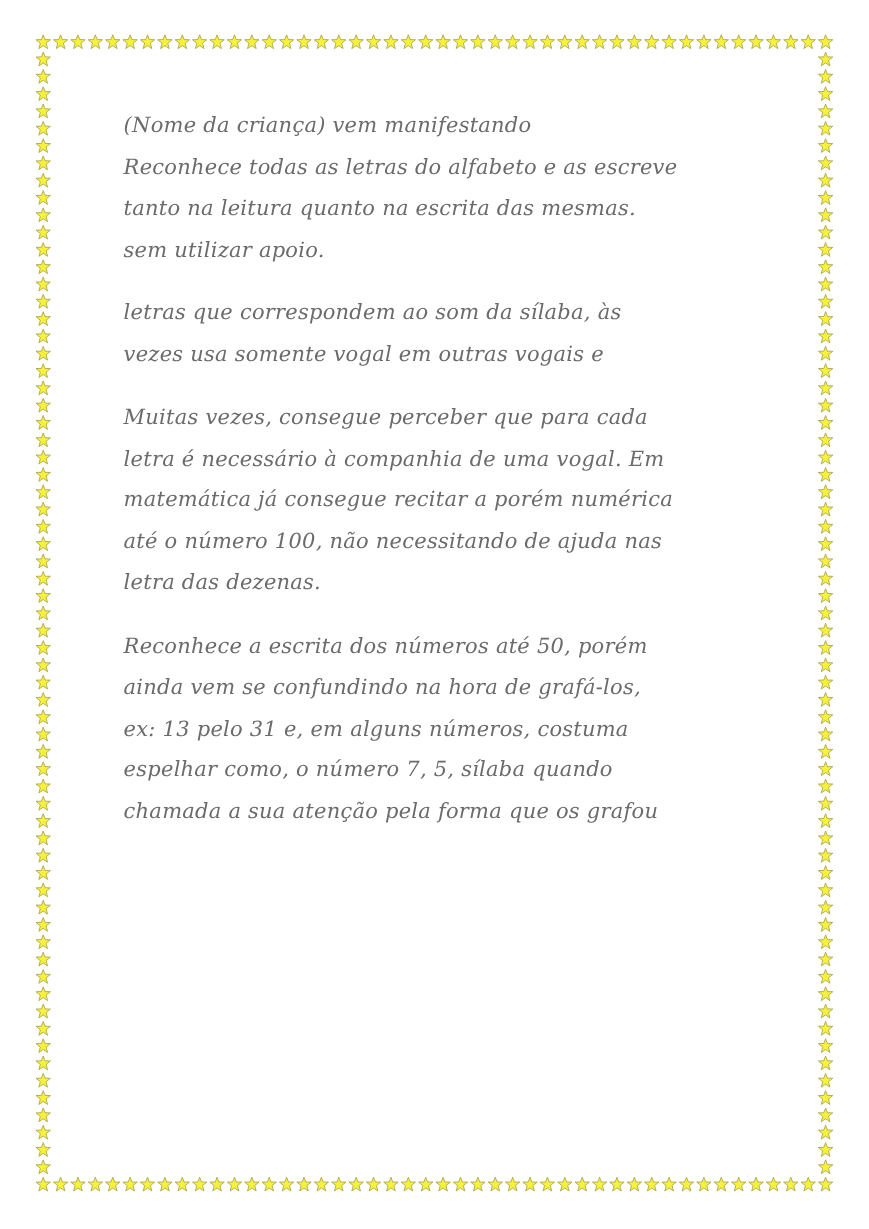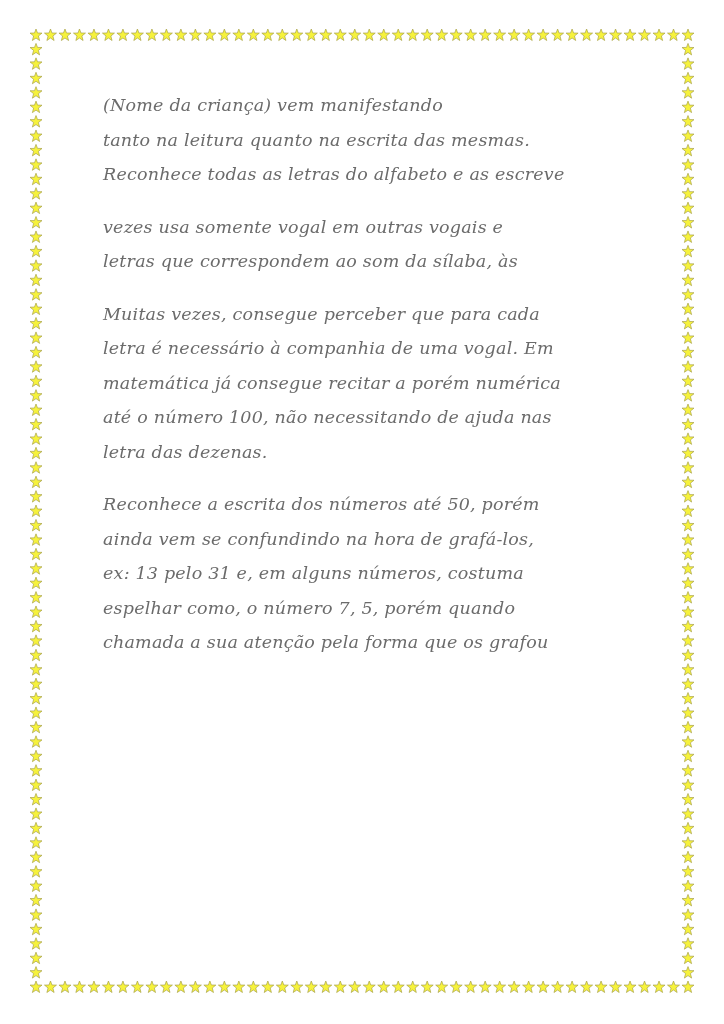--- a/index.html
+++ b/index.html
@@ -276,35 +276,36 @@
         <use href="#star-shape" x="36.00" y="958.15"></use>
         <use href="#star-shape" x="688.00" y="958.15"></use>
         <use href="#star-shape" x="36.00" y="972.58"></use>
         <use href="#star-shape" x="688.00" y="972.58"></use>
       </g>
   </svg>
 
   <div class="content">
     <div class="para">
       <span class="line">(Nome da criança) vem manifestando</span>
+      <span class="line">Reconhece todas as letras do alfabeto e as escreve</span>
       <span class="line">tanto na leitura quanto na escrita das mesmas.</span>
-      <span class="line">Reconhece todas as letras do alfabeto e as escreve</span>
+      <span class="line">sem utilizar apoio.</span>
     </div>
     <div class="para">
+      <span class="line">letras que correspondem ao som da sílaba, às</span>
       <span class="line">vezes usa somente vogal em outras vogais e</span>
-      <span class="line">letras que correspondem ao som da sílaba, às</span>
     </div>
     <div class="para">
       <span class="line">Muitas vezes, consegue perceber que para cada</span>
       <span class="line">letra é necessário à companhia de uma vogal. Em</span>
       <span class="line">matemática já consegue recitar a porém numérica</span>
       <span class="line">até o número 100, não necessitando de ajuda nas</span>
       <span class="line">letra das dezenas.</span>
     </div>
     <div class="para">
       <span class="line">Reconhece a escrita dos números até 50, porém</span>
       <span class="line">ainda vem se confundindo na hora de grafá-los,</span>
       <span class="line">ex: 13 pelo 31 e, em alguns números, costuma</span>
-      <span class="line">espelhar como, o número 7, 5, porém quando</span>
+      <span class="line">espelhar como, o número 7, 5, sílaba quando</span>
       <span class="line">chamada a sua atenção pela forma que os grafou</span>
     </div>
   </div>
 </div>
 
 </body></html>

